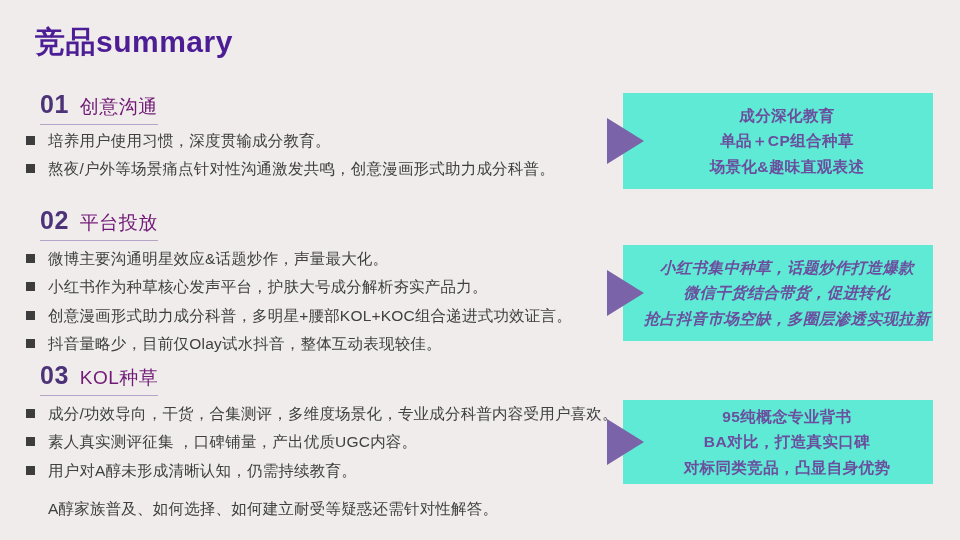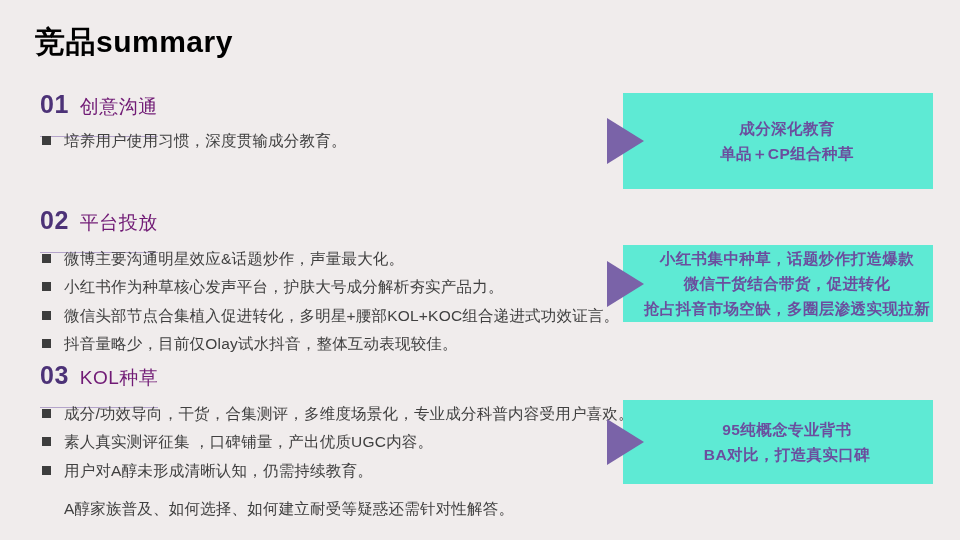--- a/index.html
+++ b/index.html
@@ -21,51 +21,51 @@
     background: #f0ecec;
   }
 
   
   .slide-title {
     position: absolute;
     left: 35px;
     top: 22px;
     font-size: 30px;
     font-weight: bold;
-    color: #000000;
+    color: #4c1d95;
     letter-spacing: 0.5px;
     white-space: nowrap;
   }
 
   
   .section-head {
     position: absolute;
     display: flex;
     align-items: baseline;
     border-bottom: 1.6px solid #b4a4ca;
-    padding-bottom: 16px;
+    padding-bottom: 4px;
     white-space: nowrap;
   }
   .section-num {
     font-size: 25px;
     font-weight: bold;
     color: #4c3277;
     letter-spacing: 0.5px;
   }
   .section-name {
     font-size: 19px;
     color: #701a75;
     margin-left: 11px;
     letter-spacing: 0.5px;
   }
 
   
   .bullets {
     position: absolute;
-    left: 42px;
+    left: 26px;
   }
   .bullet-row {
     display: flex;
     align-items: flex-start;
     margin-bottom: 6px;
   }
   .bullet-marker {
     width: 9px;
     height: 9px;
     background: #3d3d3d;
@@ -124,55 +124,60 @@
   <div class="section-head" style="left:40px; top:90px;">
     <span class="section-num">01</span>
     <span class="section-name">创意沟通</span>
   </div>
 
   <div class="bullets" style="top:130px;">
     <div class="bullet-row">
       <span class="bullet-marker"></span>
       <span class="bullet-text">培养用户使用习惯，深度贯输成分教育。</span>
     </div>
+    <div class="bullet-row">
+      <span class="bullet-marker"></span>
+      <span class="bullet-text">熬夜/户外等场景痛点针对性沟通激发共鸣，创意漫画形式助力成分科普。</span>
+    </div>
   </div>
 
   <div class="callout" style="left:623px; top:93px; width:310px; height:96px;">
     <span class="callout-arrow"></span>
     <div class="callout-inner">
       <div>成分深化教育</div>
       <div>单品＋CP组合种草</div>
+      <div>场景化&amp;趣味直观表述</div>
     </div>
   </div>
 
   <div class="section-head" style="left:40px; top:206px;">
     <span class="section-num">02</span>
     <span class="section-name">平台投放</span>
   </div>
 
   <div class="bullets" style="top:248px;">
     <div class="bullet-row">
       <span class="bullet-marker"></span>
       <span class="bullet-text">微博主要沟通明星效应&amp;话题炒作，声量最大化。</span>
     </div>
     <div class="bullet-row">
       <span class="bullet-marker"></span>
       <span class="bullet-text">小红书作为种草核心发声平台，护肤大号成分解析夯实产品力。</span>
     </div>
     <div class="bullet-row">
       <span class="bullet-marker"></span>
-      <span class="bullet-text">微信头部节点合集植入促进转化，多明星+腰部KOL+KOC组合递进式功效证言。</span>
+      <span class="bullet-text">创意漫画形式助力成分科普，多明星+腰部KOL+KOC组合递进式功效证言。</span>
     </div>
     <div class="bullet-row">
       <span class="bullet-marker"></span>
       <span class="bullet-text">抖音量略少，目前仅Olay试水抖音，整体互动表现较佳。</span>
     </div>
   </div>
 
-  <div class="callout" style="left:623px; top:245px; width:310px; height:77px;">
+  <div class="callout" style="left:623px; top:245px; width:310px; height:96px;font-style:italic;">
     <span class="callout-arrow"></span>
     <div class="callout-inner">
       <div>小红书集中种草，话题炒作打造爆款</div>
       <div>微信干货结合带货，促进转化</div>
       <div>抢占抖音市场空缺，多圈层渗透实现拉新</div>
     </div>
   </div>
 
   <div class="section-head" style="left:40px; top:361px;">
     <span class="section-num">03</span>
@@ -195,16 +200,17 @@
         <span class="bullet-subline">A醇家族普及、如何选择、如何建立耐受等疑惑还需针对性解答。</span>
       </span>
     </div>
   </div>
 
   <div class="callout" style="left:623px; top:400px; width:310px; height:84px;">
     <span class="callout-arrow"></span>
     <div class="callout-inner">
       <div>95纯概念专业背书</div>
       <div>BA对比，打造真实口碑</div>
+      <div>对标同类竞品，凸显自身优势</div>
     </div>
   </div>
 
 </div>
 
 </body></html>

